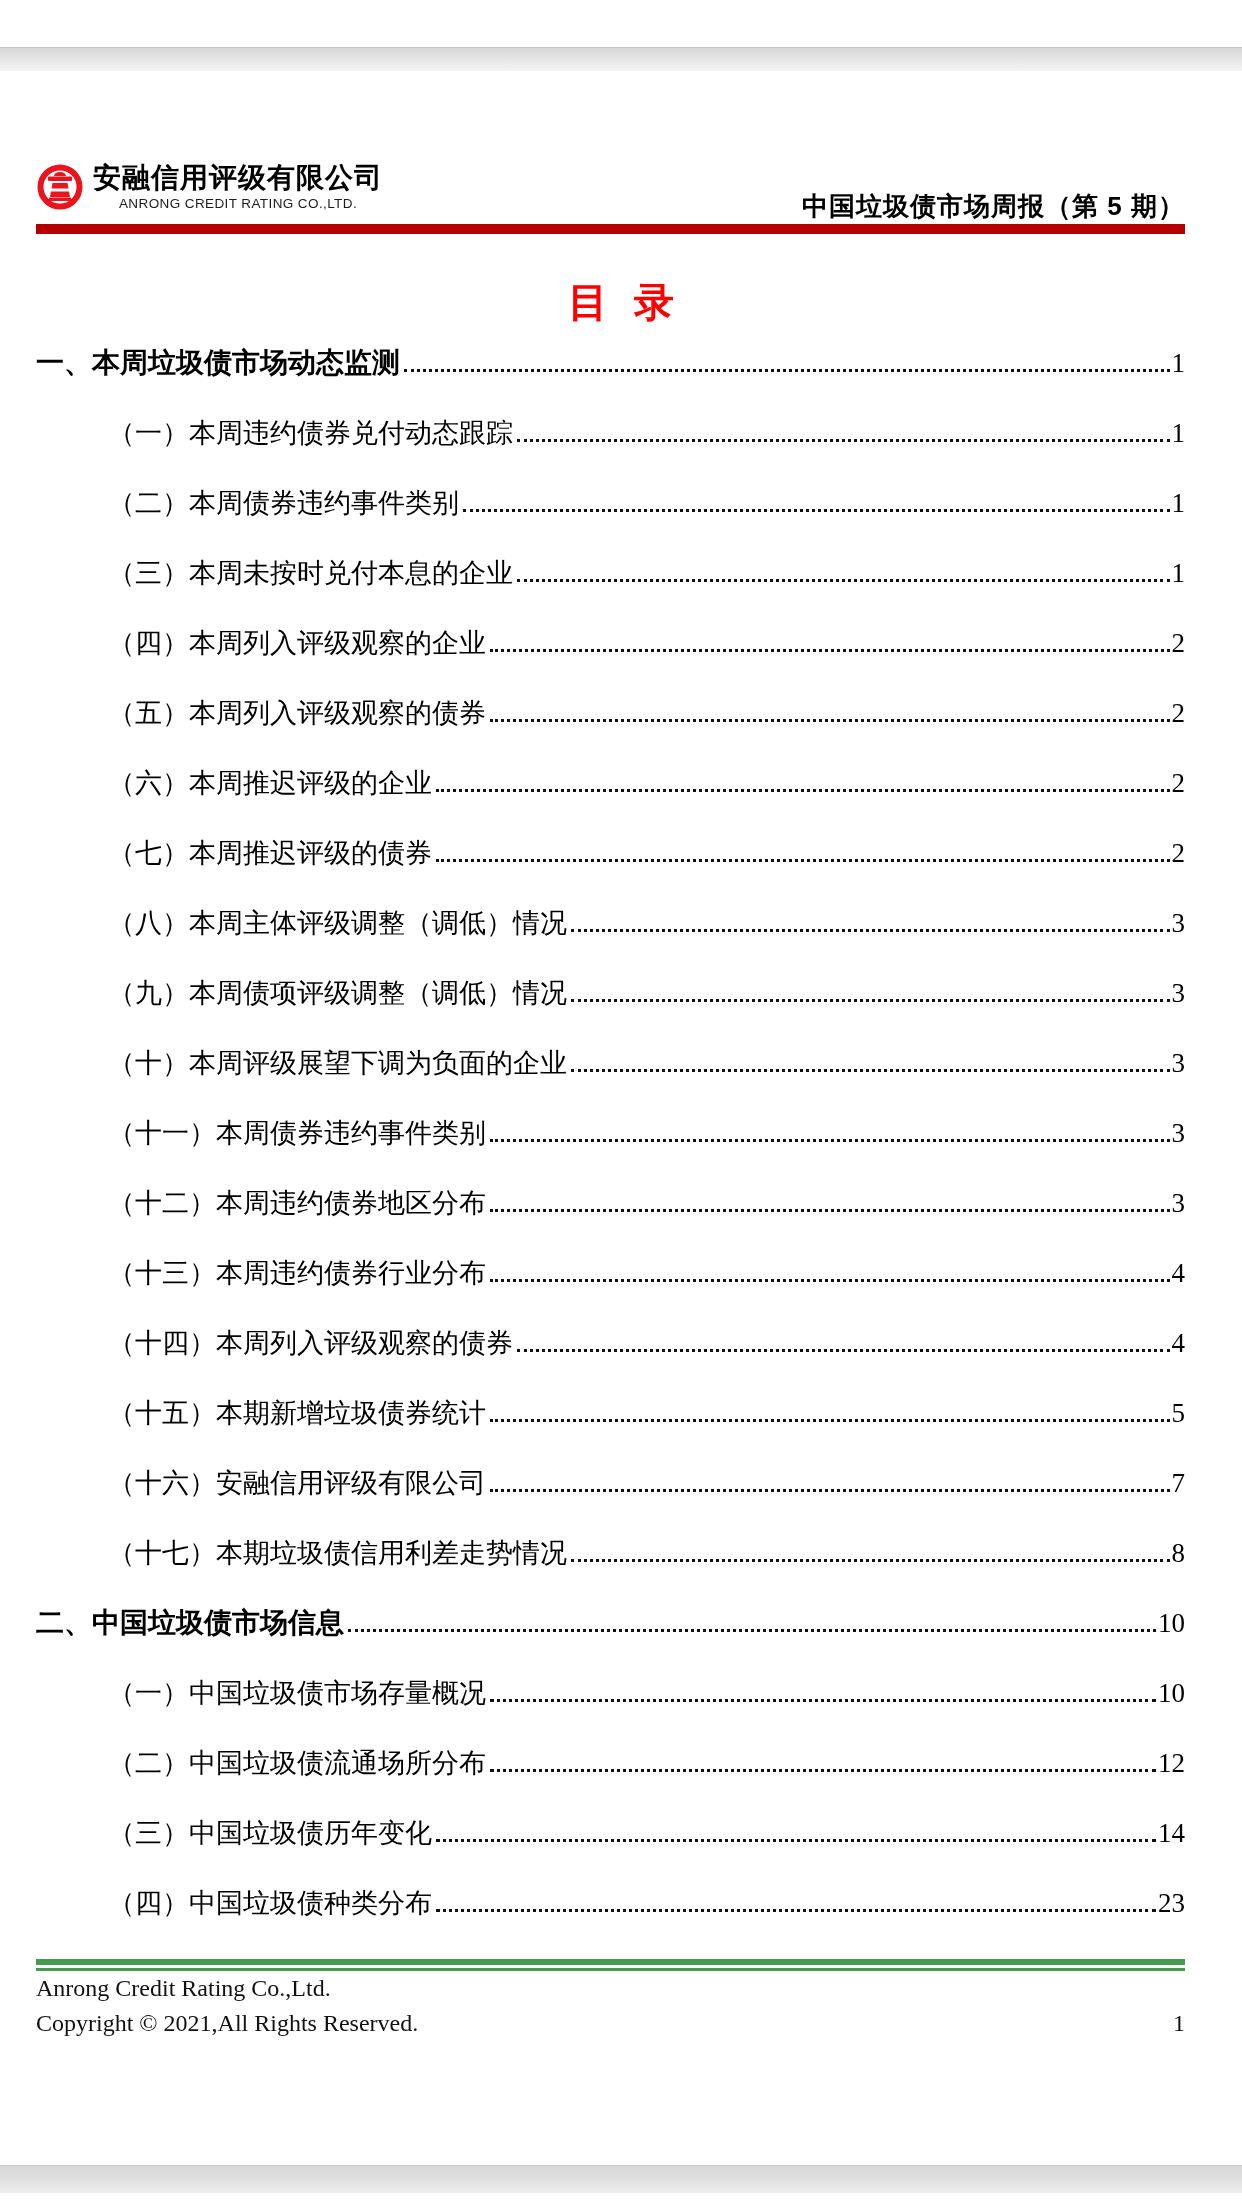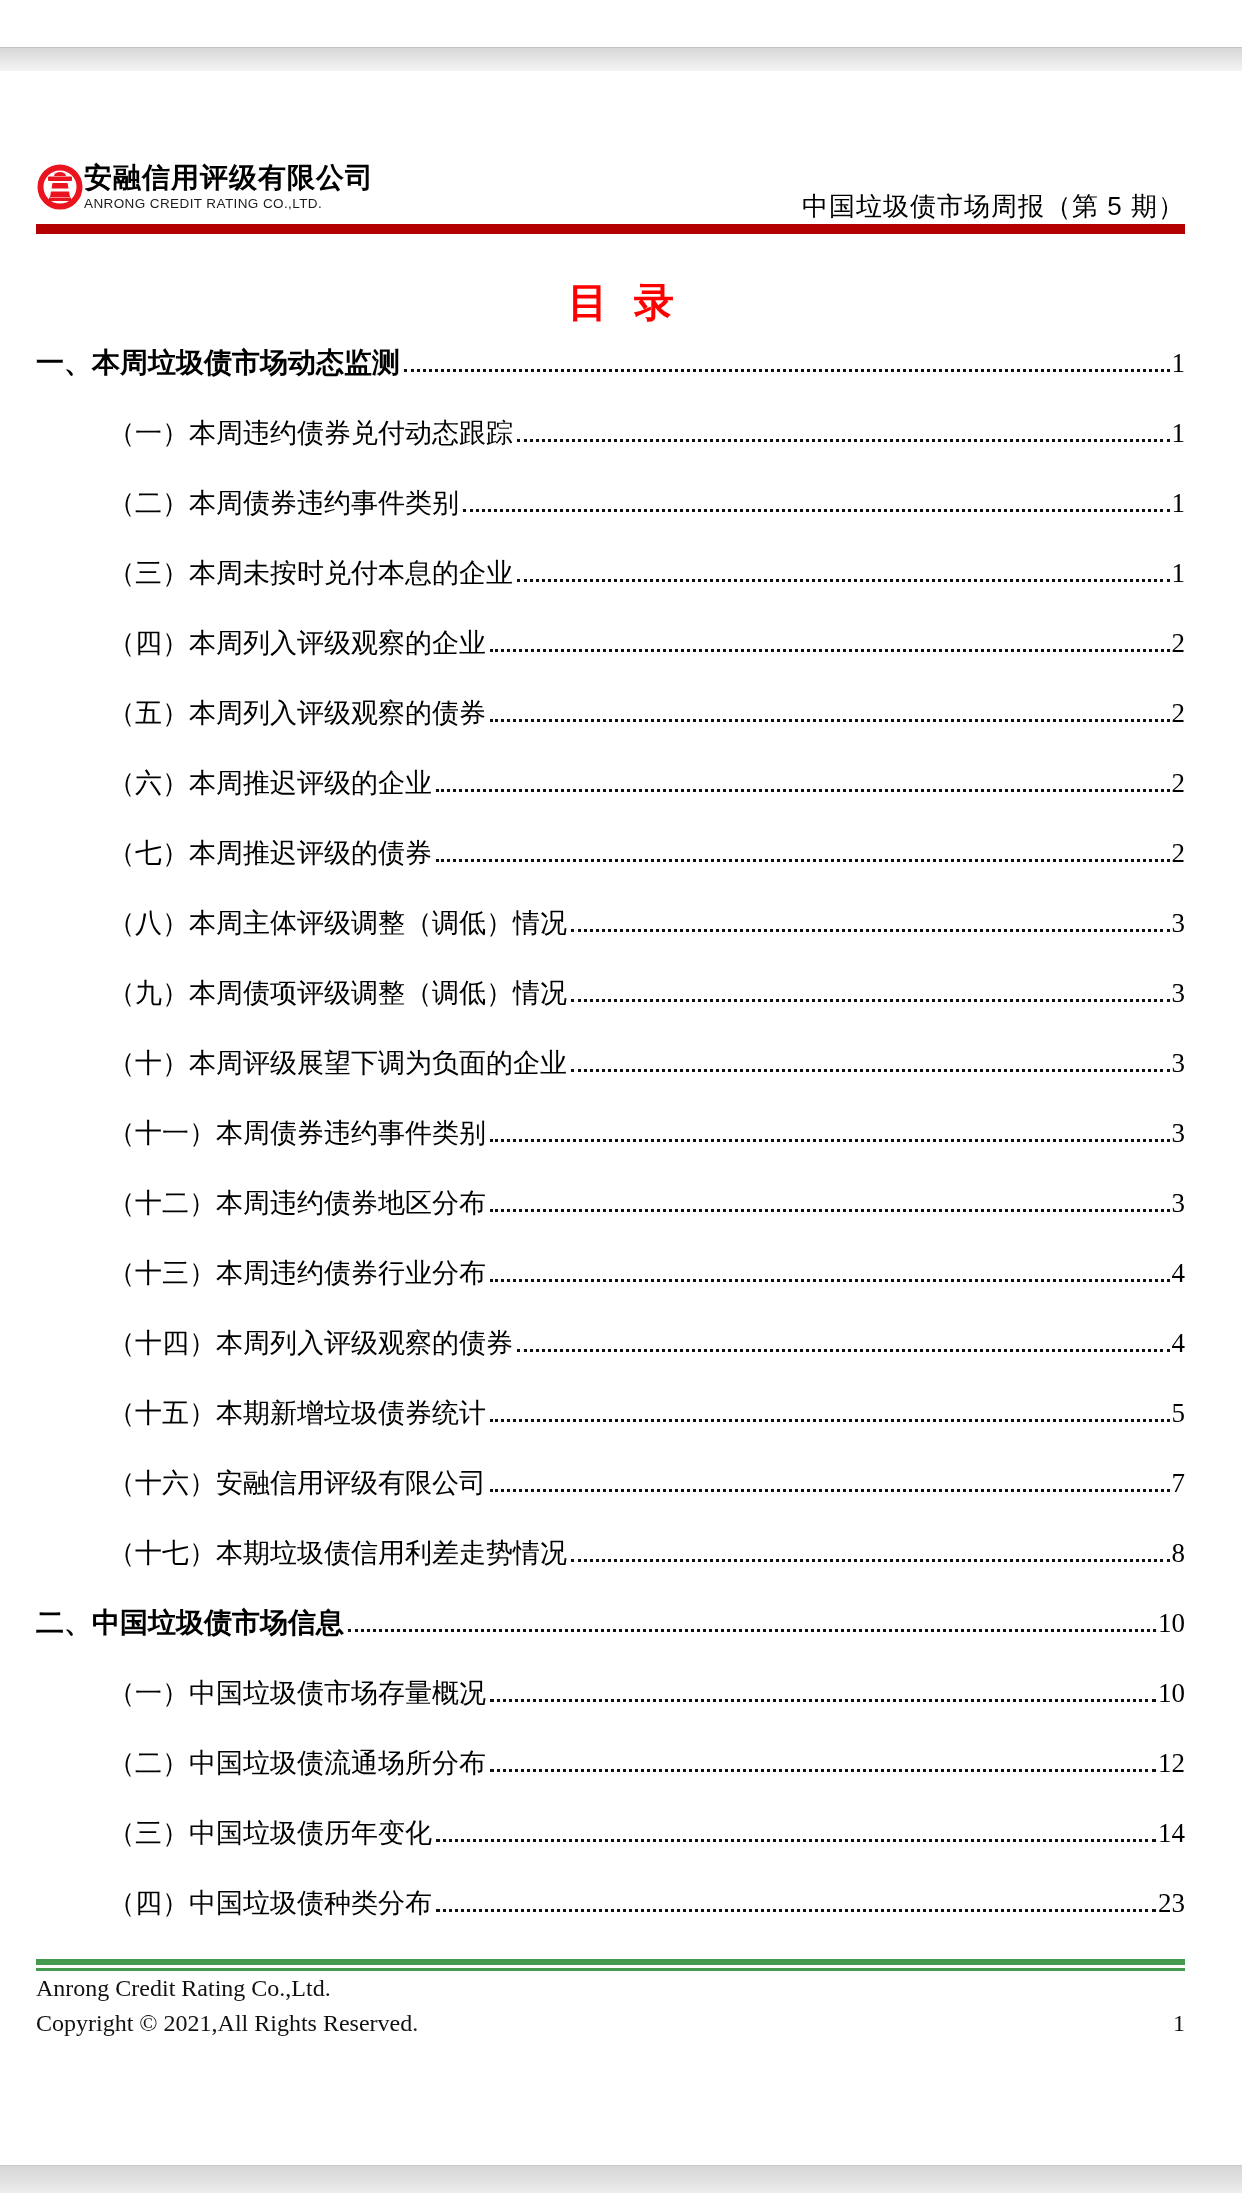--- a/index.html
+++ b/index.html
@@ -8,26 +8,26 @@
 
   
   .band-top{position:absolute;left:0;top:47px;width:100%;height:23px;
     border-top:1px solid #c4c4c4;
     background:linear-gradient(180deg,#d7d7d7 0%,#e7e7e7 55%,#f4f4f4 100%);}
   .band-bottom{position:absolute;left:0;top:2165px;width:100%;height:27px;
     border-top:1px solid #c9c9c9;
     background:linear-gradient(180deg,#d6d6d6 0%,#e3e3e3 60%,#eeeeee 100%);}
 
   
-  .logo-wrap{position:absolute;left:36px;top:163px;display:flex;align-items:flex-start;}
+  .logo-wrap{position:absolute;left:36px;top:163px;display:flex;align-items:flex-start;gap:9px;text-align:center;}
   .logo-svg{width:48px;height:48px;display:block;}
   .co-cn{font-size:28px;font-weight:700;letter-spacing:1px;line-height:1.1;color:#000;}
   .co-en{font-size:13.5px;font-weight:400;letter-spacing:.4px;color:#1c1c1c;margin-top:2px;}
   .report-title{position:absolute;right:57px;top:189px;font-size:26px;color:#000;
-    font-weight:400;letter-spacing:1px;text-align:right;}
+    font-weight:700;letter-spacing:1px;text-align:right;}
   .red-bar{position:absolute;left:36px;right:57px;top:224px;height:10px;background:#b40000;}
 
   
   .toc-title{position:absolute;left:0;top:279px;width:100%;text-align:center;
     font-family:"Liberation Serif","DejaVu Serif",serif;
     font-size:40px;font-weight:700;color:#fe0000;word-spacing:16px;line-height:1.2;}
   .toc-list{position:absolute;left:36px;top:328px;width:1149px;}
   .toc-row{display:flex;align-items:baseline;justify-content:flex-end;}
   .toc-label{white-space:nowrap;line-height:70px;
     font-family:"Liberation Serif","DejaVu Serif",serif;font-size:27px;}

